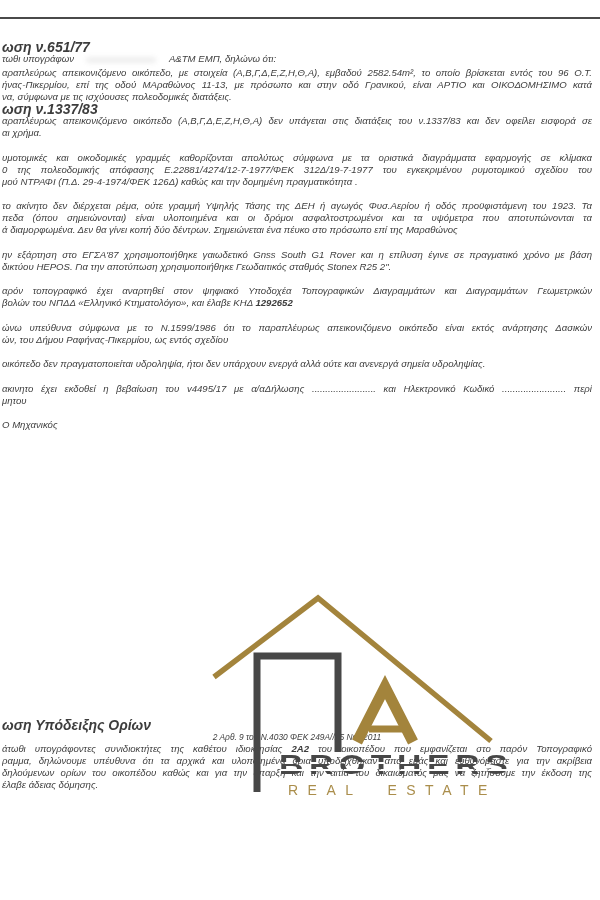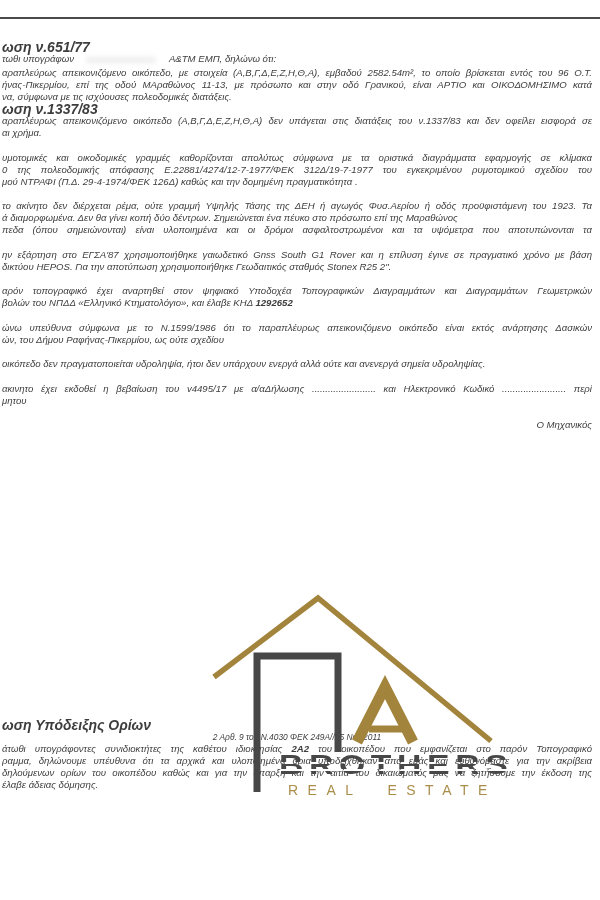--- a/index.html
+++ b/index.html
@@ -22,21 +22,21 @@
   }
   #doc-top{top:41px;}
   #doc-bottom{top:719px;}
   .line{height:12px;line-height:12px;overflow:hidden;white-space:normal;}
   .j{text-align:justify;text-align-last:justify;}
   .heading{font-weight:bold;font-size:14px;height:12px;line-height:12px;}
   .law{font-size:8.4px;height:12px;line-height:12px;text-align:center;}
   .para{margin-bottom:12.5px;}
   .para.tight{margin-bottom:0;}
   .para.gap2{margin-top:6px;}
-  .sign{text-align:right;height:12px;line-height:12px;}
+  .sign{text-align:left;height:12px;line-height:12px;}
   .sig-block{margin-top:11px;}
   .sig-block .sign{height:13px;line-height:13px;}
   b{font-weight:bold;margin-top:24px;}
   .intro{height:12px;line-height:12px;white-space:nowrap;}
   .gap-span{display:inline-block;width:95px;height:7px;vertical-align:middle;position:relative;}
   .smudge{position:absolute;left:12px;top:1px;width:70px;height:6px;background:#8a8a8a;opacity:.14;filter:blur(2.5px);border-radius:3px;}
   
   .logo{position:absolute;left:206px;top:592px;width:310px;height:215px;z-index:2;}
   .logo svg{position:absolute;left:0;top:0;}
   .brand{
@@ -72,34 +72,34 @@
       <div class="line j">αραπλέυρως απεικονιζόμενο οικόπεδο (Α,Β,Γ,Δ,Ε,Ζ,Η,Θ,Α) δεν υπάγεται στις διατάξεις του ν.1337/83 και δεν οφείλει εισφορά σε</div>
       <div class="line">αι χρήμα.</div>
     </div>
     <div class="para">
       <div class="line j">υμοτομικές και οικοδομικές γραμμές καθορίζονται απολύτως σύμφωνα με τα οριστικά διαγράμματα εφαρμογής σε κλίμακα</div>
       <div class="line j">0 της πολεοδομικής απόφασης Ε.22881/4274/12-7-1977/ΦΕΚ  312Δ/19-7-1977 του εγκεκριμένου ρυμοτομικού σχεδίου του</div>
       <div class="line">μού ΝΤΡΑΦΙ (Π.Δ. 29-4-1974/ΦΕΚ 126Δ) καθώς και την δομημένη πραγματικότητα .</div>
     </div>
     <div class="para">
       <div class="line j">το ακίνητο δεν διέρχεται ρέμα, ούτε γραμμή Υψηλής Τάσης της ΔΕΗ ή αγωγός Φυσ.Αερίου ή οδός προϋφιστάμενη του 1923. Τα</div>
+      <div class="line j">πεδα (όπου σημειώνονται) είναι υλοποιημένα και οι δρόμοι ασφαλτοστρωμένοι και τα υψόμετρα που αποτυπώνονται τα</div>
       <div class="line">ά διαμορφωμένα. Δεν θα γίνει κοπή δύο δέντρων. Σημειώνεται ένα πέυκο στο πρόσωπο επί της Μαραθώνος</div>
-      <div class="line j">πεδα (όπου σημειώνονται) είναι υλοποιημένα και οι δρόμοι ασφαλτοστρωμένοι και τα υψόμετρα που αποτυπώνονται τα</div>
     </div>
     <div class="para">
       <div class="line j">ην εξάρτηση στο ΕΓΣΑ'87 χρησιμοποιήθηκε γαιωδετικό Gnss South G1 Rover και η επίλυση έγινε σε πραγματικό χρόνο με βάση</div>
       <div class="line">δικτύου HEPOS. Για την αποτύπωση χρησιμοποιήθηκε Γεωδαιτικός σταθμός Stonex R25 2".</div>
     </div>
     <div class="para">
       <div class="line j">αρόν τοπογραφικό έχει αναρτηθεί στον ψηφιακό Υποδοχέα Τοπογραφικών Διαγραμμάτων και Διαγραμμάτων Γεωμετρικών</div>
       <div class="line"><span>βολών του ΝΠΔΔ «Ελληνικό Κτηματολόγιο»,  και έλαβε ΚΗΔ  </span><b>1292652</b></div>
     </div>
     <div class="para">
       <div class="line j">ώνω υπεύθυνα σύμφωνα με το Ν.1599/1986 ότι το παραπλέυρως απεικονιζόμενο οικόπεδο είναι εκτός ανάρτησης Δασικών</div>
-      <div class="line">ών, του Δήμου Ραφήνας-Πικερμίου, ως ούτε σχεδίου</div>
+      <div class="line">ών, του Δήμου Ραφήνας-Πικερμίου, ως εντός σχεδίου</div>
     </div>
     <div class="para">
       <div class="line">οικόπεδο δεν πραγματοποιείται υδροληψία, ήτοι δεν υπάρχουν ενεργά αλλά ούτε και ανενεργά σημεία υδροληψίας.</div>
     </div>
     <div class="para gap2">
       <div class="line j">ακινητο έχει εκδοθεί η βεβαίωση του v4495/17 με α/αΔήλωσης ........................ και Ηλεκτρονικό Κωδικό ........................ περί</div>
       <div class="line">μητου</div>
     </div>
     <div class="sign">Ο Μηχανικός</div>
   </div>

